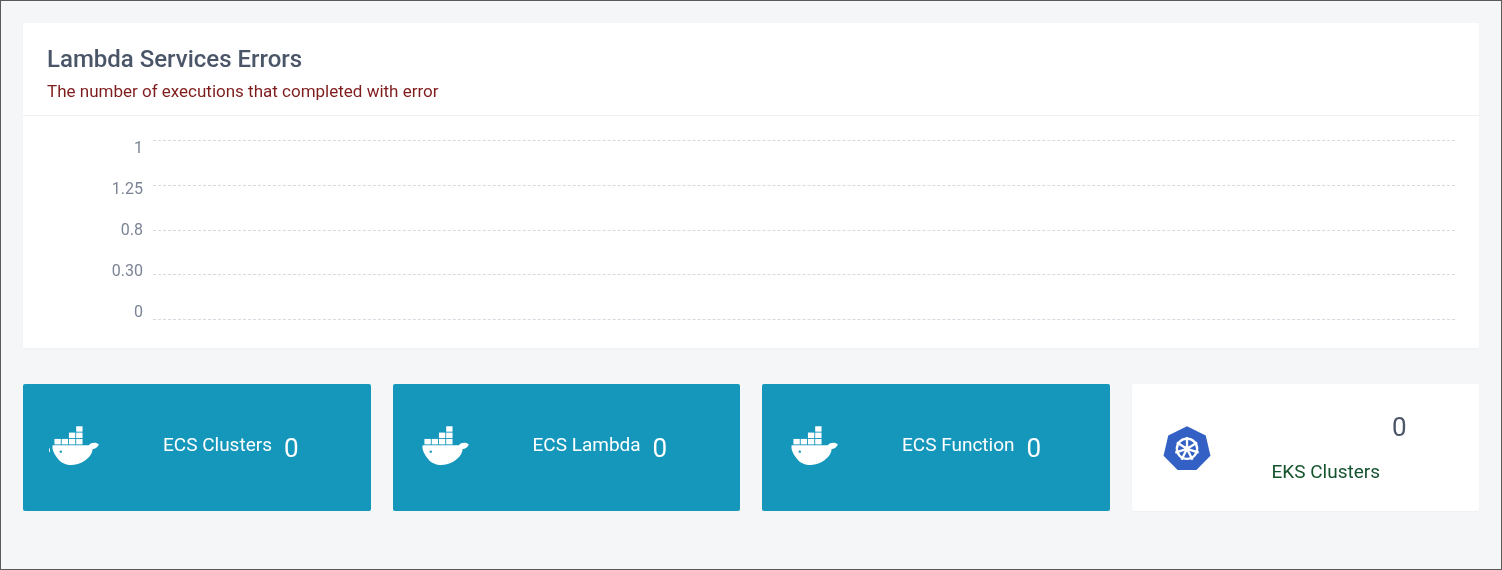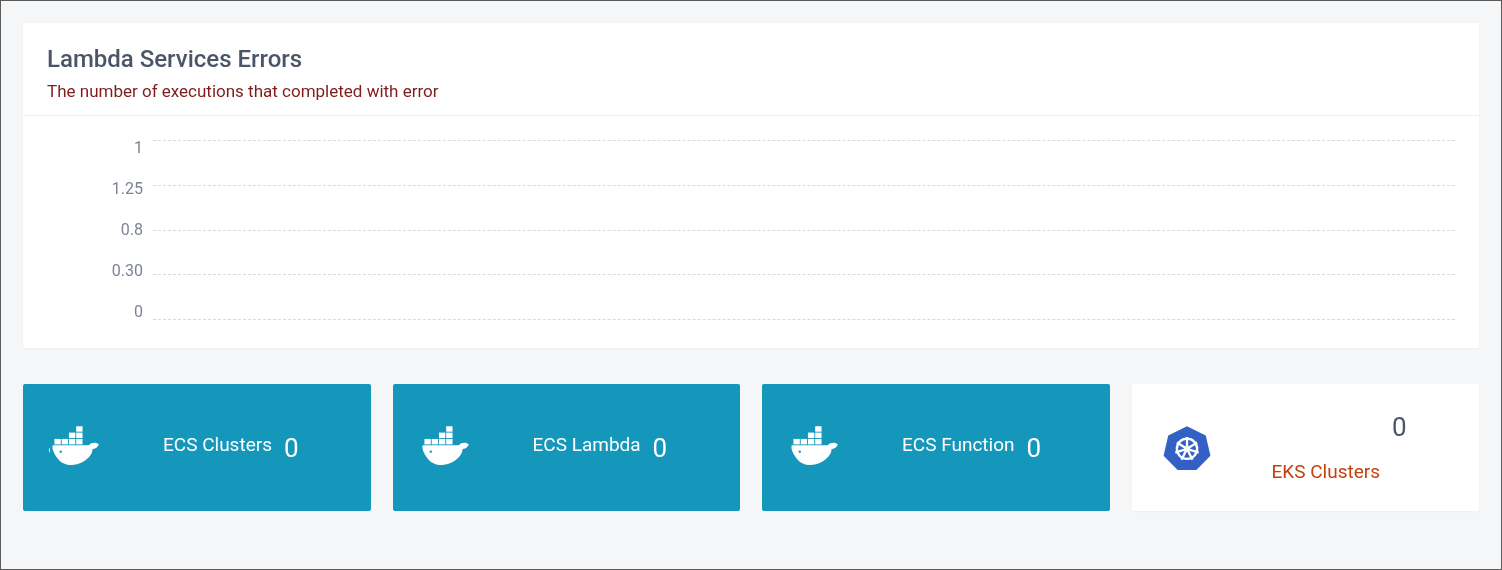--- a/index.html
+++ b/index.html
@@ -112,21 +112,21 @@
   .stat-label {
     font-size: 19px;
     font-weight: 400;
   }
   .stat-value {
     font-size: 26px;
     font-weight: 400;
   }
   .stat-card.blue .stat-label,
   .stat-card.blue .stat-value { color: #ffffff; }
-  .stat-card.white .stat-label { color: #c2410c; margin-top: 48px; }
+  .stat-card.white .stat-label { color: #14532d; margin-top: 48px; }
   .stat-card.white .stat-value { color: #4a5568; }
   .k8s-svg polygon { fill: #3260c5; }
 </style>
 </head>
 <body>
 
 <div class="card chart-card">
   <div class="chart-header">
     <div class="chart-title">Lambda Services Errors</div>
     <div class="chart-subtitle">The number of executions that completed with error</div>

